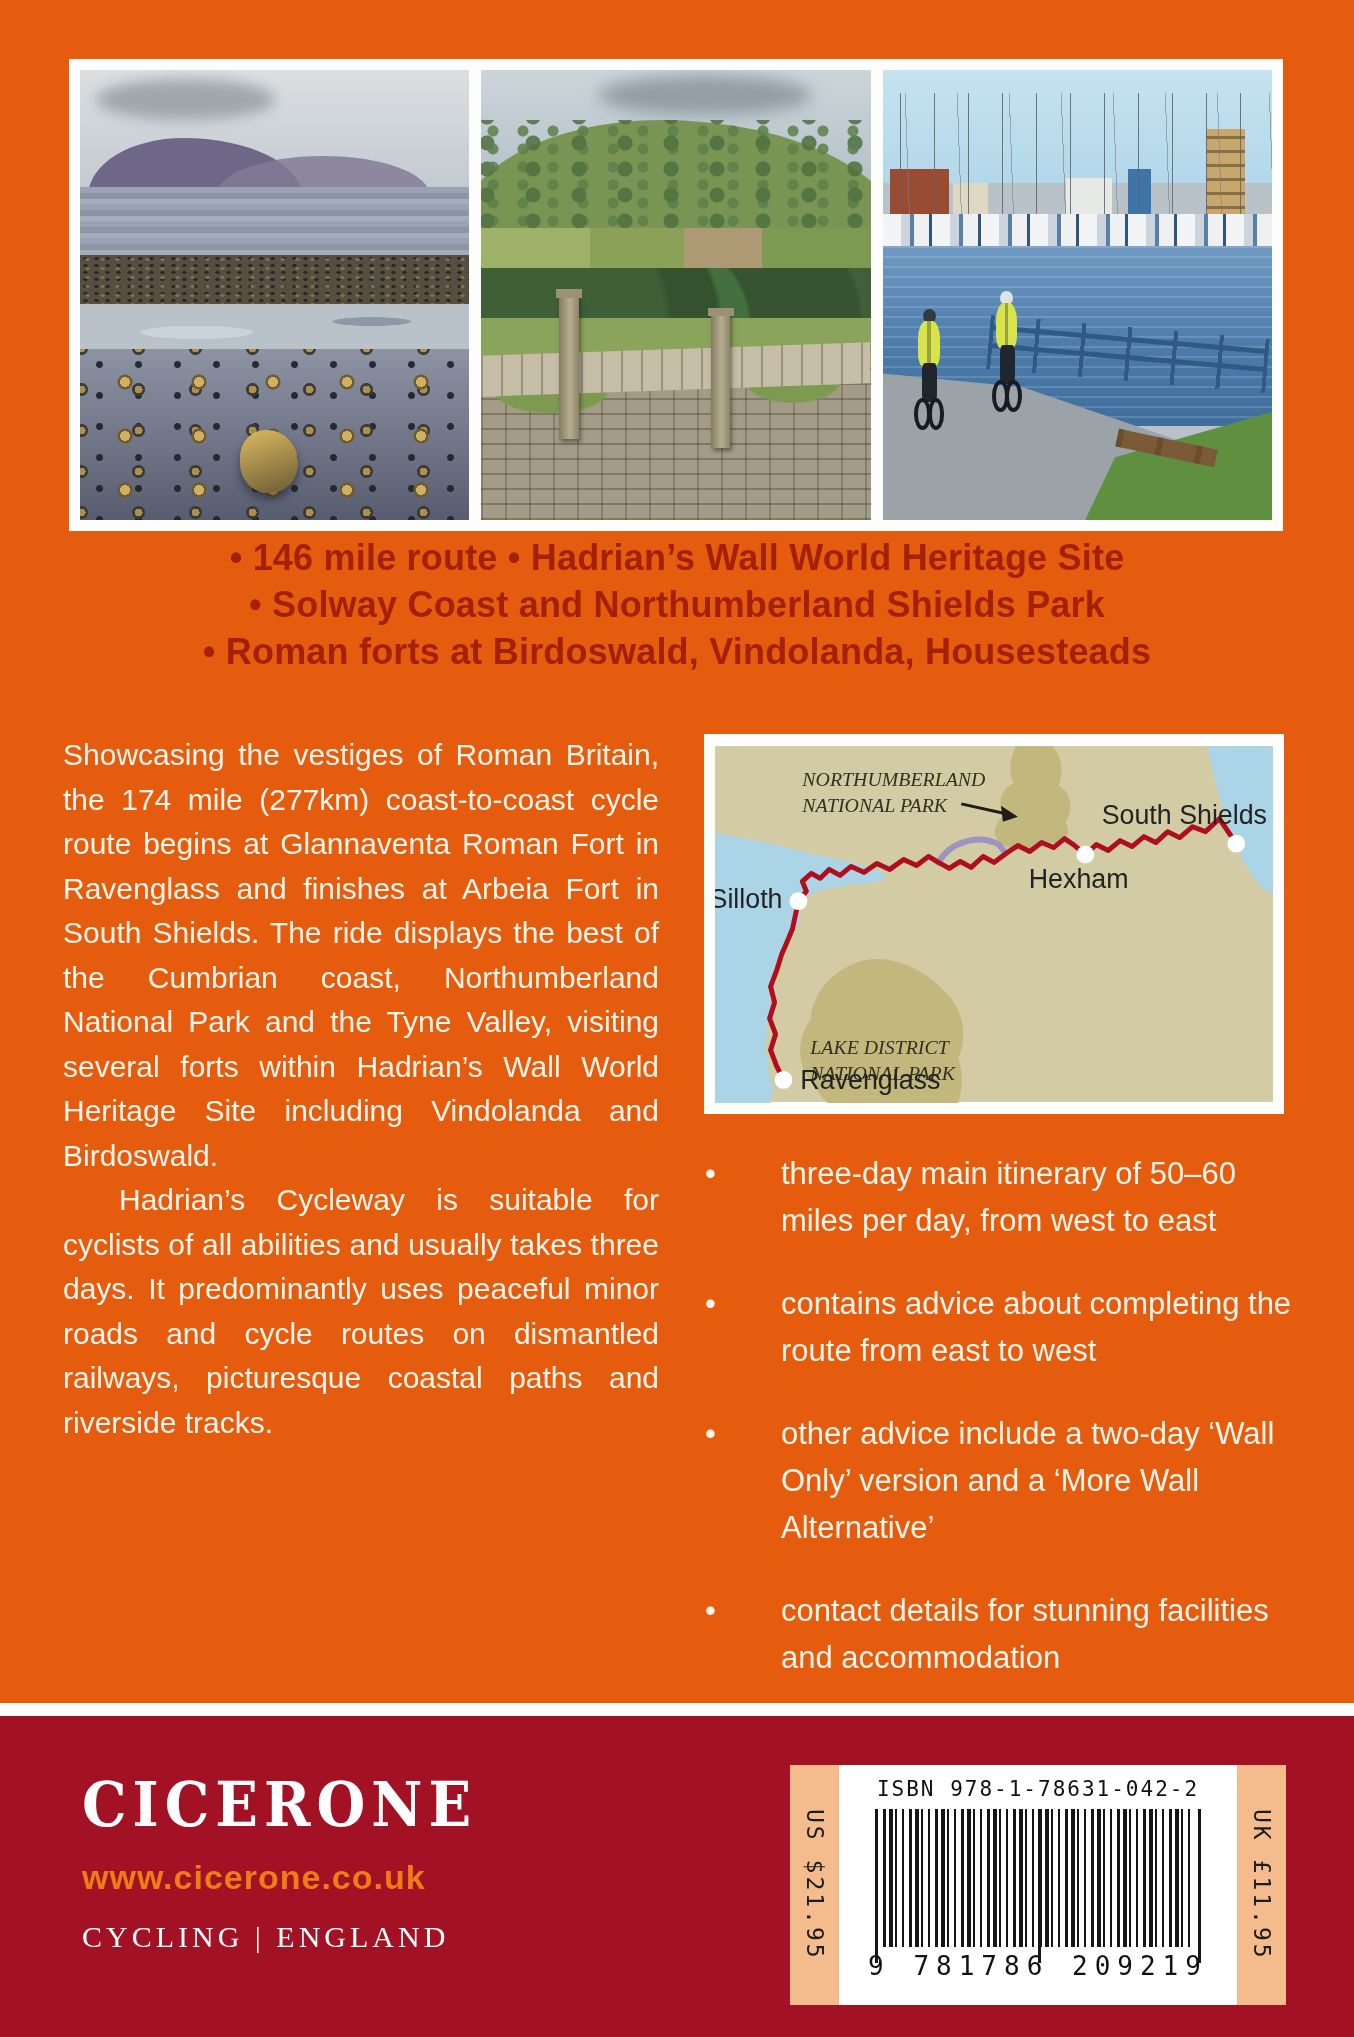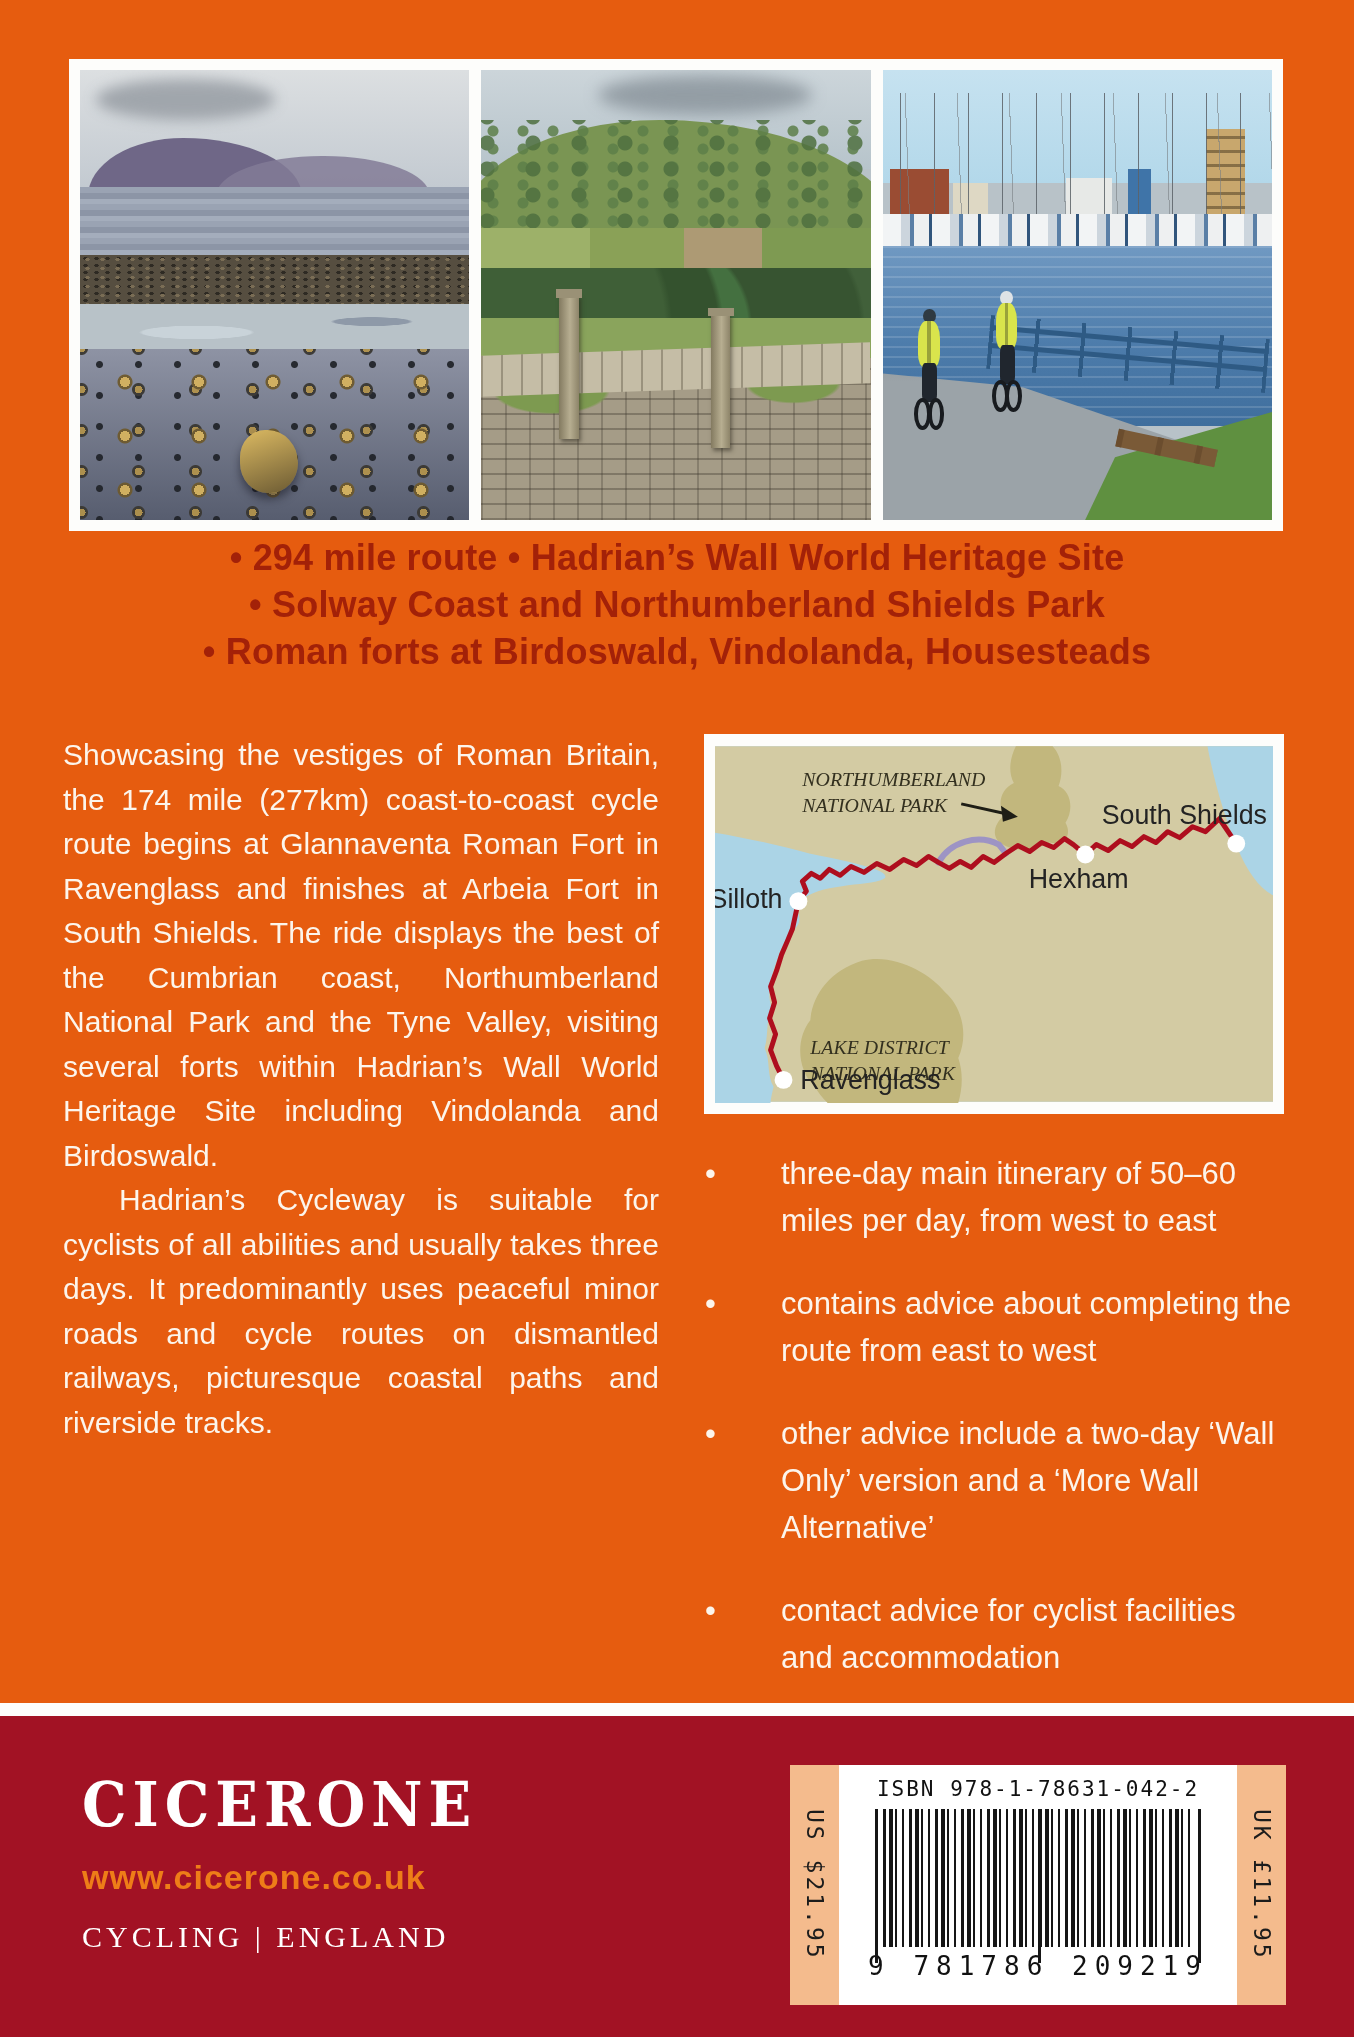--- a/index.html
+++ b/index.html
@@ -205,21 +205,21 @@
         <div class="helm"></div>
         <div class="vest"></div>
         <div class="legs"></div>
         <div class="wheel w1"></div>
         <div class="wheel w2"></div>
       </div>
     </div>
   </div>
 
   <div class="headline">
-    <div>• 294 mile route • Hadrian’s Wall World Heritage Site</div>
+    <div>• 146 mile route • Hadrian’s Wall World Heritage Site</div>
     <div>• Solway Coast and Northumberland Shields Park</div>
     <div>• Roman forts at Birdoswald, Vindolanda, Housesteads</div>
   </div>
 
   <div class="intro">
     <p>Showcasing the vestiges of Roman Britain, the 174 mile (277km) coast-to-coast cycle route begins at Glannaventa Roman Fort in Ravenglass and finishes at Arbeia Fort in South Shields. The ride displays the best of the Cumbrian coast, Northumberland National Park and the Tyne Valley, visiting several forts within Hadrian’s Wall World Heritage Site including Vindolanda and Birdoswald.</p>
     <p>Hadrian’s Cycleway is suitable for cyclists of all abilities and usually takes three days. It predominantly uses peaceful minor roads and cycle routes on dismantled railways, picturesque coastal paths and riverside tracks.</p>
   </div>
 
   <div class="map-box">
@@ -276,21 +276,21 @@
     <div class="feature">
       <span class="dot">•</span>
       <span class="txt">contains advice about completing the route from east to west</span>
     </div>
     <div class="feature">
       <span class="dot">•</span>
       <span class="txt">other advice include a two-day ‘Wall Only’ version and a ‘More Wall Alternative’</span>
     </div>
     <div class="feature">
       <span class="dot">•</span>
-      <span class="txt">contact advice for cyclist facilities and accommodation</span>
+      <span class="txt">contact details for stunning facilities and accommodation</span>
     </div>
   </div>
 
   <div class="white-stripe"></div>
   <div class="footer">
     <div class="logo">CICERONE</div>
     <div class="website">www.cicerone.co.uk</div>
     <div class="category">CYCLING | ENGLAND</div>
 
     <div class="barcode">

